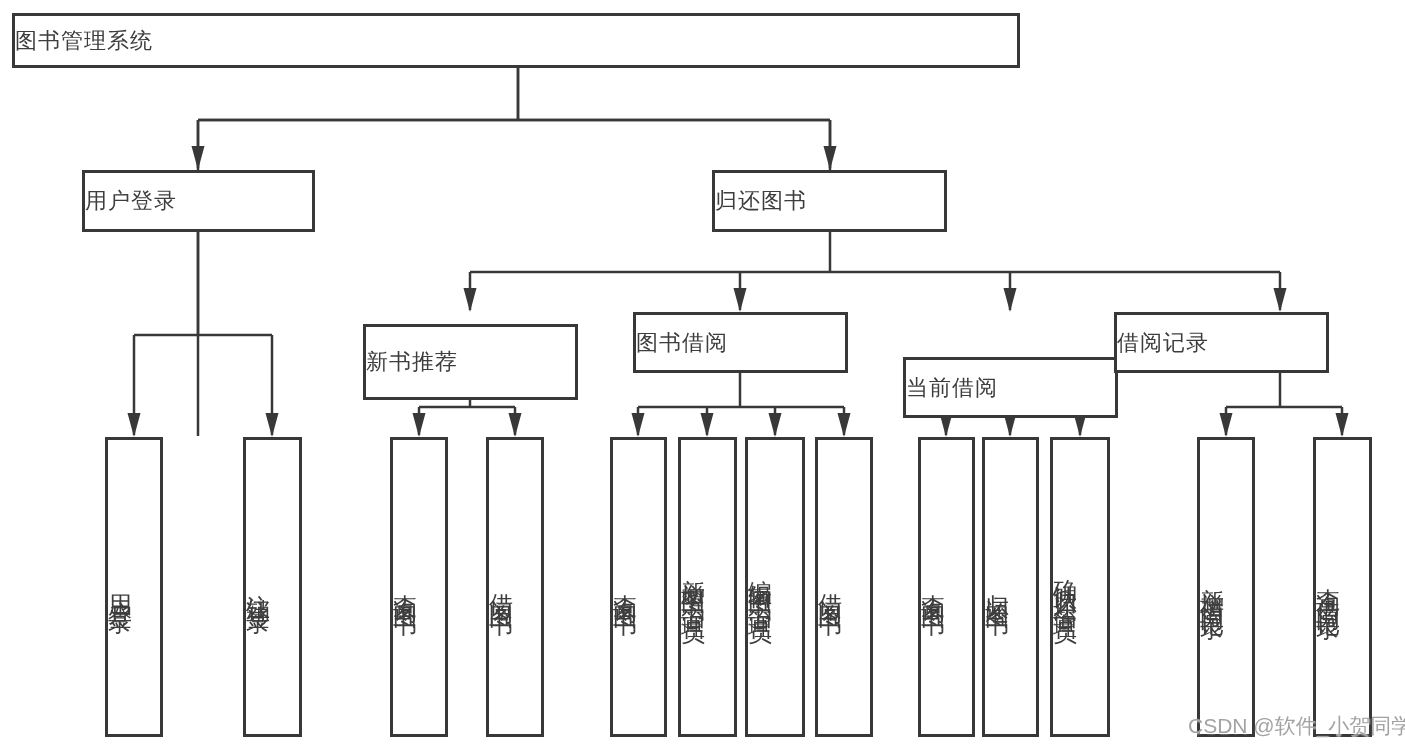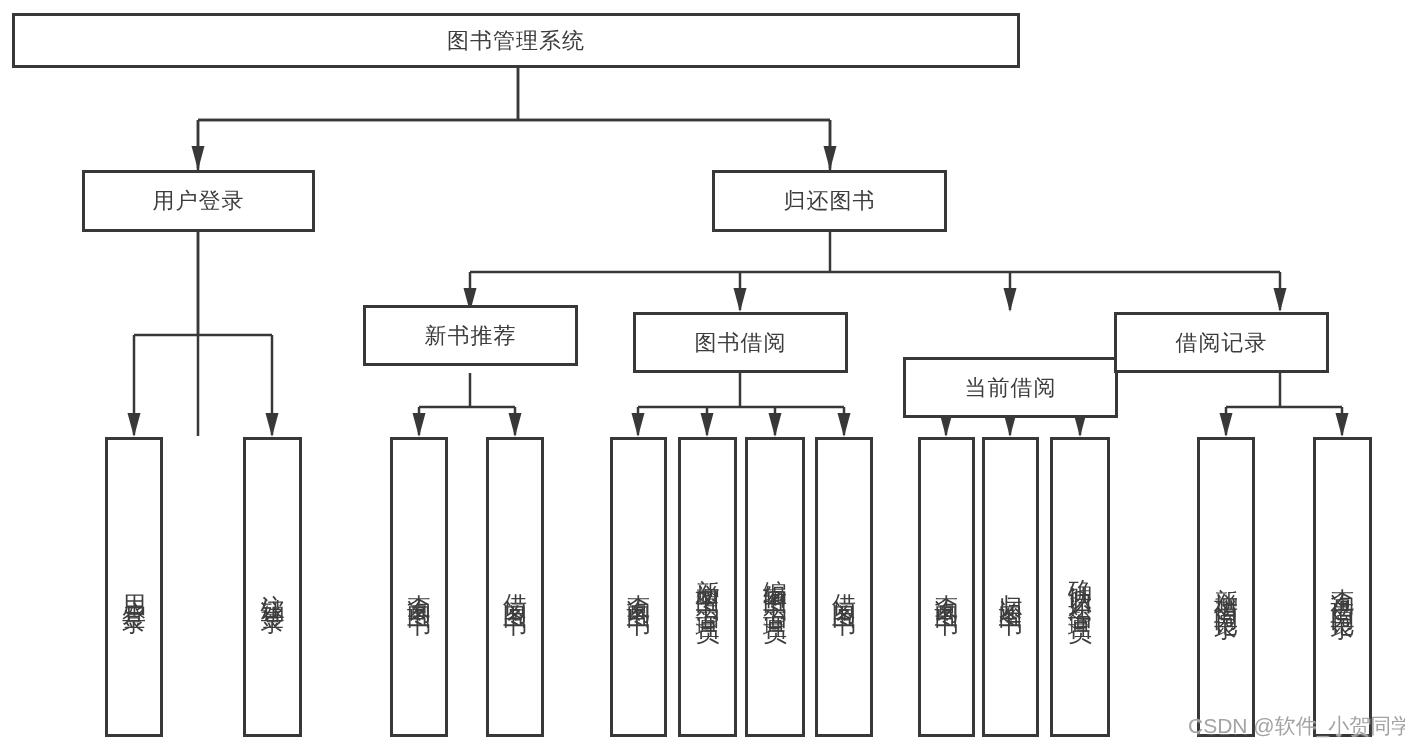--- a/index.html
+++ b/index.html
@@ -17,21 +17,21 @@
     width: 1405px; height: 747px;
     pointer-events: none;
   }
   .box {
     position: absolute;
     box-sizing: border-box;
     background: #ffffff;
     border: 3px solid #383838;
     display: flex;
     align-items: center;
-    justify-content: center;
+    justify-content: flex-start;
     color: #3d3d3d;
     z-index: 2;
   }
   .h-box span {
     font-size: 22px;
     letter-spacing: 1px;
     white-space: nowrap;
   }
   .v-box span {
     writing-mode: vertical-rl;
@@ -131,21 +131,21 @@
     <span>图书管理系统</span>
   </div>
 
   <div class="box h-box" style="left:82px; top:170px; width:233px; height:62px;">
     <span>用户登录</span>
   </div>
   <div class="box h-box" style="left:712px; top:170px; width:235px; height:62px;">
     <span>归还图书</span>
   </div>
 
-  <div class="box h-box" style="left:363px; top:305px; width:215px; height:61px;font-family:Liberation Mono, monospace;">
+  <div class="box h-box" style="left:363px; top:324px; width:215px; height:76px;font-family:Liberation Mono, monospace;">
     <span>新书推荐</span>
   </div>
   <div class="box h-box" style="left:633px; top:312px; width:215px; height:61px;">
     <span>图书借阅</span>
   </div>
   <div class="box h-box" style="left:903px; top:312px; width:215px; height:61px;margin-top:45px;">
     <span>当前借阅</span>
   </div>
   <div class="box h-box" style="left:1114px; top:312px; width:215px; height:61px;">
     <span>借阅记录</span>

